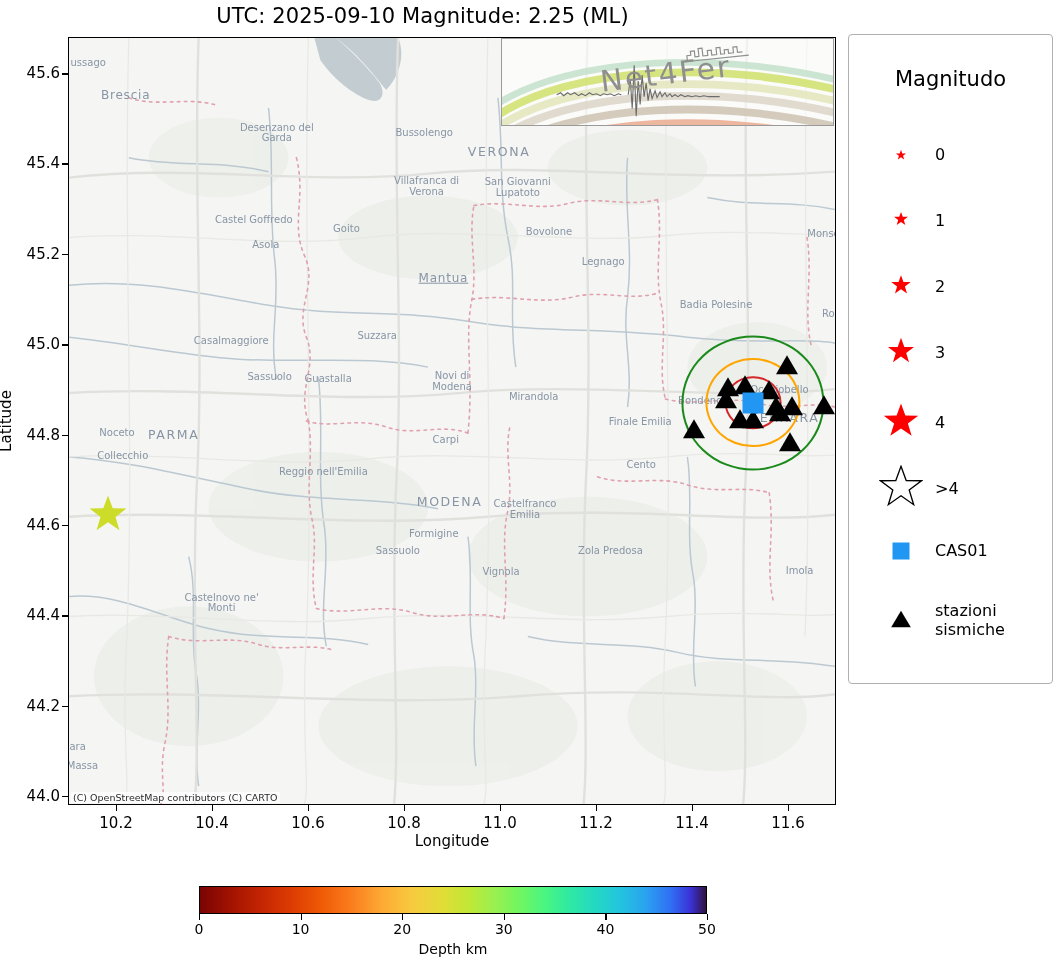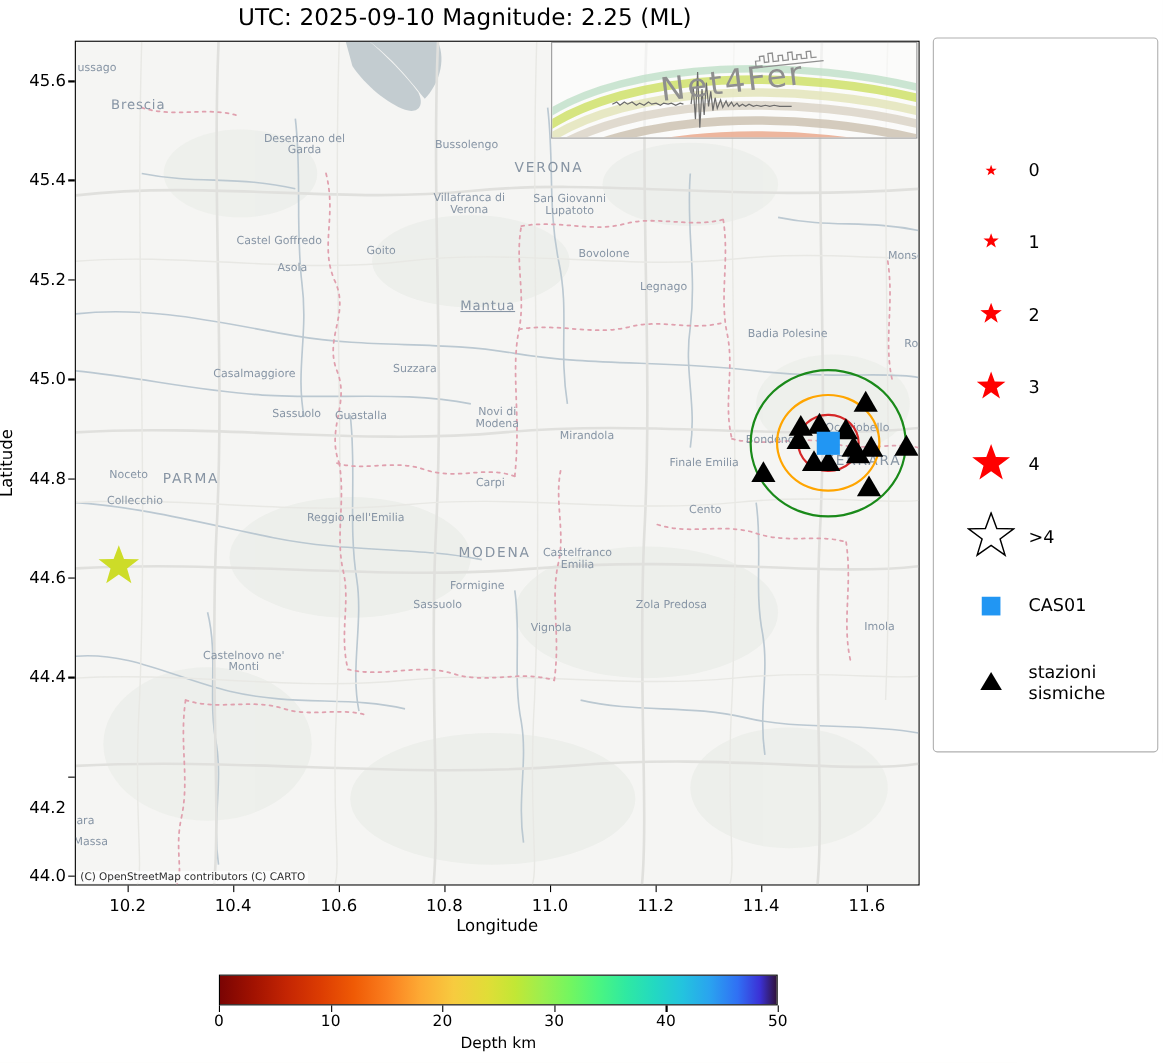--- a/index.html
+++ b/index.html
@@ -283,40 +283,41 @@
     <div class="ticklab x" style="left: 500px; top: 814px;">11.0</div>
     <div class="tick" style="left: 596px; top: 805px; width: 1.4px; height: 6px;"></div>
     <div class="ticklab x" style="left: 596px; top: 814px;">11.2</div>
     <div class="tick" style="left: 692px; top: 805px; width: 1.4px; height: 6px;"></div>
     <div class="ticklab x" style="left: 692px; top: 814px;">11.4</div>
     <div class="tick" style="left: 788px; top: 805px; width: 1.4px; height: 6px;"></div>
     <div class="ticklab x" style="left: 788px; top: 814px;">11.6</div>
     <div class="tick" style="left: 62px; top: 795.965px; width: 6px; height: 1.4px;"></div>
     <div class="ticklab y" style="left: 10px; width: 50px; top: 795.965px;">44.0</div>
     <div class="tick" style="left: 62px; top: 705.612px; width: 6px; height: 1.4px;"></div>
-    <div class="ticklab y" style="left: 10px; width: 50px; top: 705.612px; margin-top: 28px;">44.2</div>
+    <div class="ticklab y" style="left: 10px; width: 50px; top: 705.612px;">44.2</div>
     <div class="tick" style="left: 62px; top: 615.259px; width: 6px; height: 1.4px;"></div>
     <div class="ticklab y" style="left: 10px; width: 50px; top: 615.259px;">44.4</div>
     <div class="tick" style="left: 62px; top: 524.906px; width: 6px; height: 1.4px;"></div>
     <div class="ticklab y" style="left: 10px; width: 50px; top: 524.906px;">44.6</div>
     <div class="tick" style="left: 62px; top: 434.553px; width: 6px; height: 1.4px;"></div>
     <div class="ticklab y" style="left: 10px; width: 50px; top: 434.553px;">44.8</div>
     <div class="tick" style="left: 62px; top: 344.2px; width: 6px; height: 1.4px;"></div>
     <div class="ticklab y" style="left: 10px; width: 50px; top: 344.2px;">45.0</div>
     <div class="tick" style="left: 62px; top: 253.847px; width: 6px; height: 1.4px;"></div>
     <div class="ticklab y" style="left: 10px; width: 50px; top: 253.847px;">45.2</div>
     <div class="tick" style="left: 62px; top: 163.494px; width: 6px; height: 1.4px;"></div>
     <div class="ticklab y" style="left: 10px; width: 50px; top: 163.494px;">45.4</div>
     <div class="tick" style="left: 62px; top: 73.1412px; width: 6px; height: 1.4px;"></div>
     <div class="ticklab y" style="left: 10px; width: 50px; top: 73.1412px;">45.6</div>
   </div>
 <div id="ylabel">Latitude</div>
 <div id="xlabel">Longitude</div>
 
 <div id="legend">
+  <div id="legend-title">Magnitudo</div>
   <div id="legend-body"></div>
 <div class="legend-sym" style="top: 120px;"><svg width="11" height="11" viewBox="0 0 100 100">
         <polygon points="50,3 61.8,35.3 96.5,35.8 68.6,56.8 78.8,90.2 50,70 21.2,90.2 31.4,56.8 3.5,35.8 38.2,35.3" fill="#ff0000"></polygon>
       </svg></div>
     <div class="legend-lab" style="top: 120px;">0</div>
     <div class="legend-sym" style="top: 186px;"><svg width="15" height="15" viewBox="0 0 100 100">
         <polygon points="50,3 61.8,35.3 96.5,35.8 68.6,56.8 78.8,90.2 50,70 21.2,90.2 31.4,56.8 3.5,35.8 38.2,35.3" fill="#ff0000"></polygon>
       </svg></div>
     <div class="legend-lab" style="top: 186px;">1</div>
     <div class="legend-sym" style="top: 252px;"><svg width="21" height="21" viewBox="0 0 100 100">

